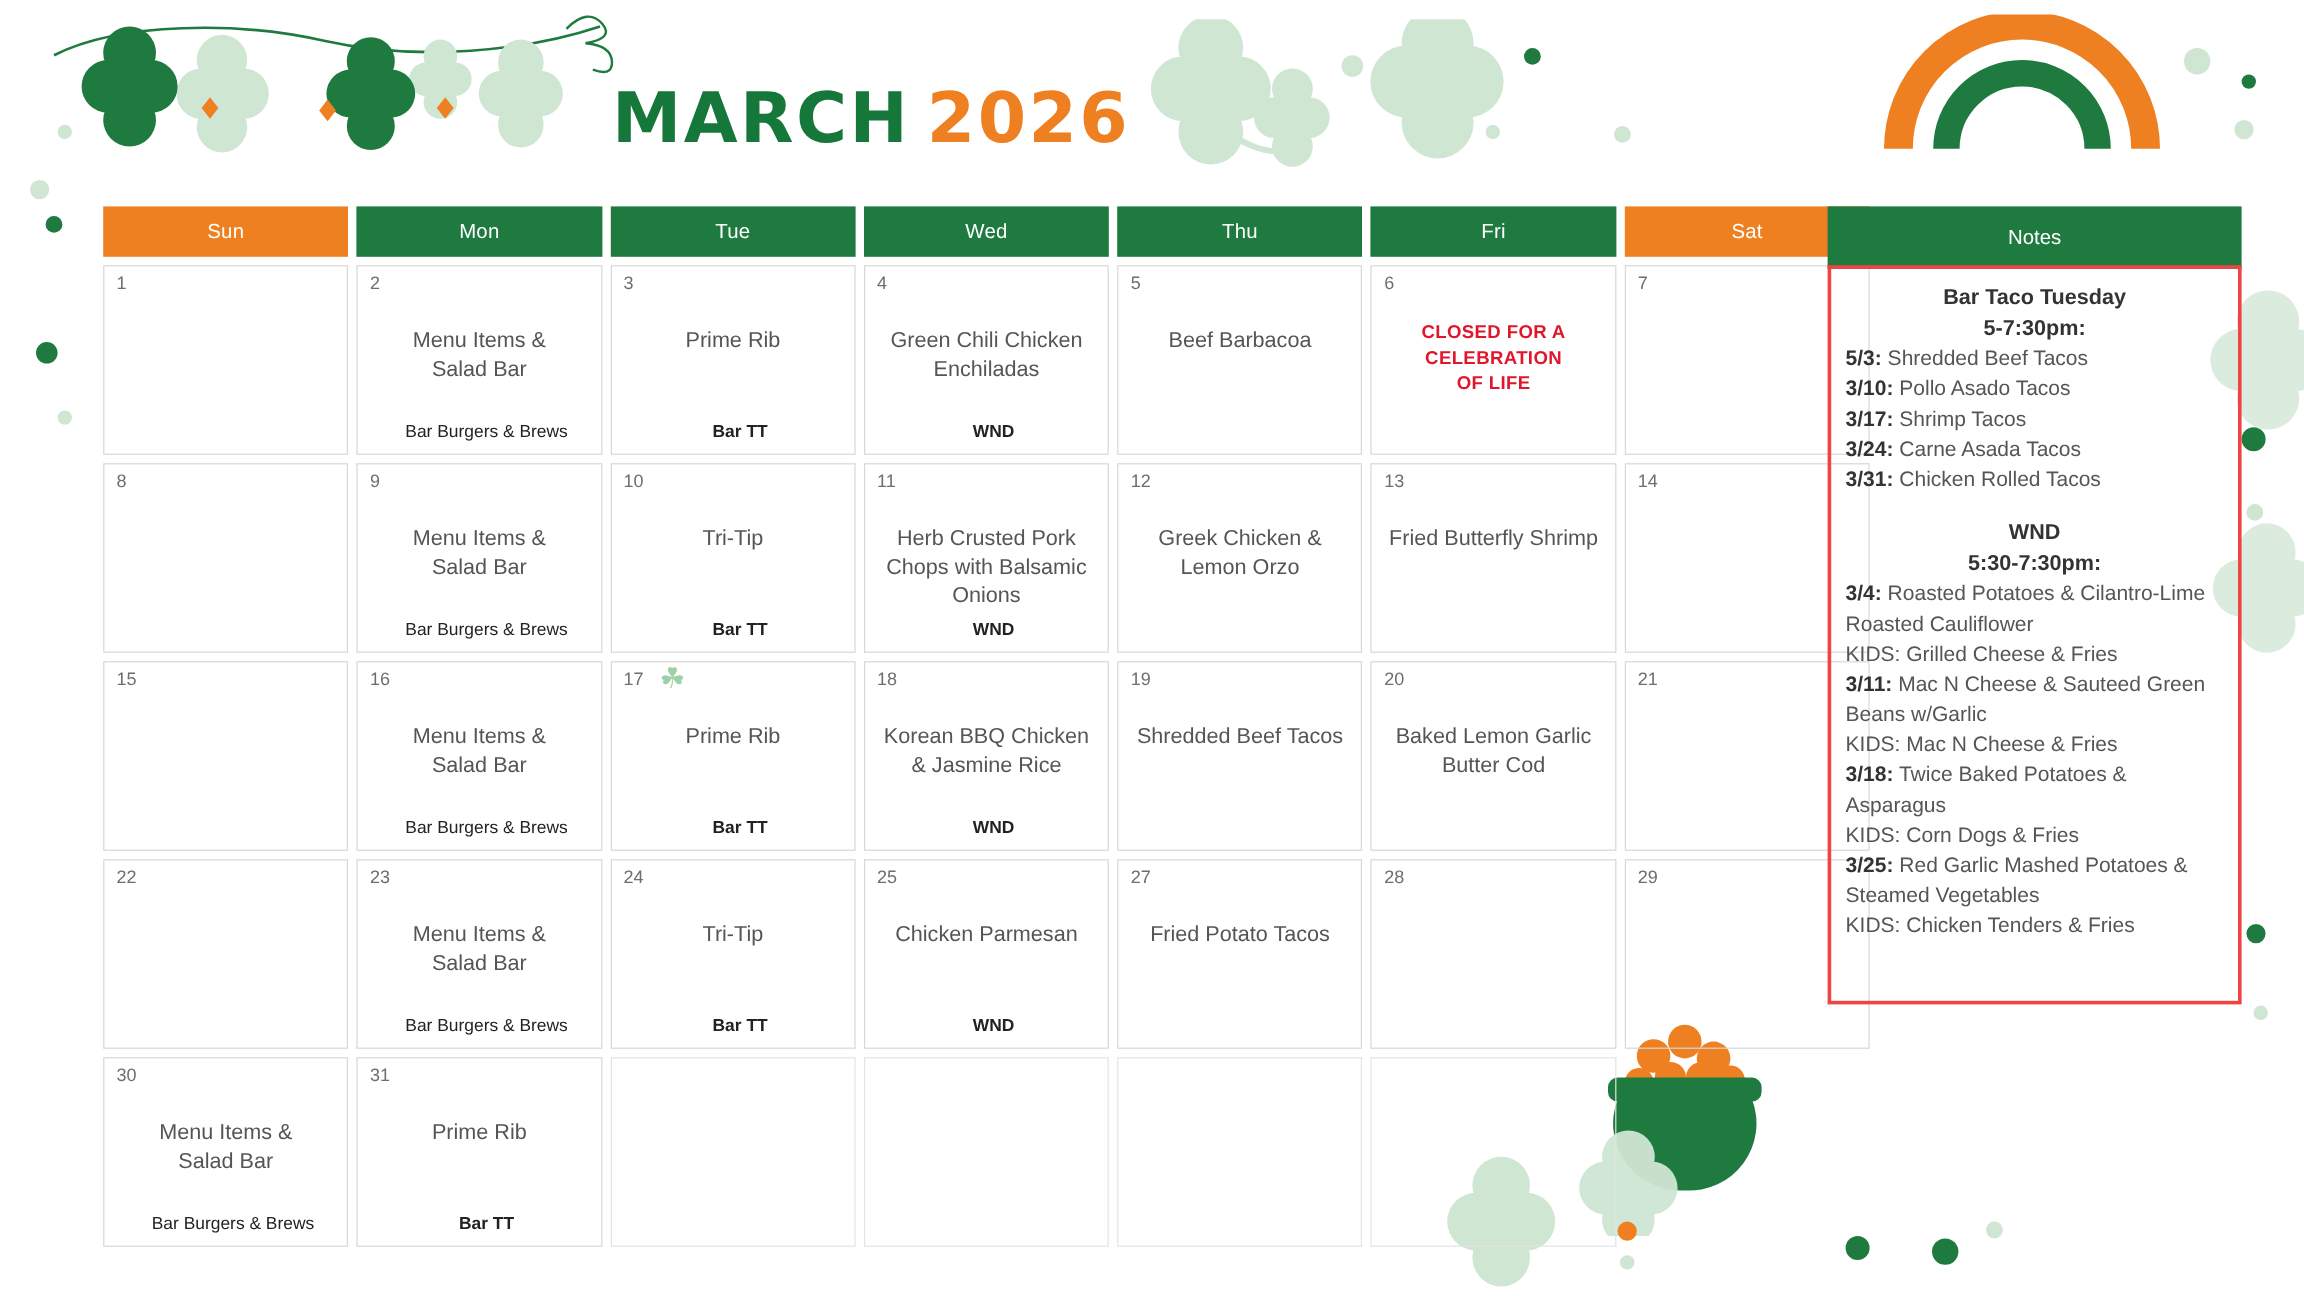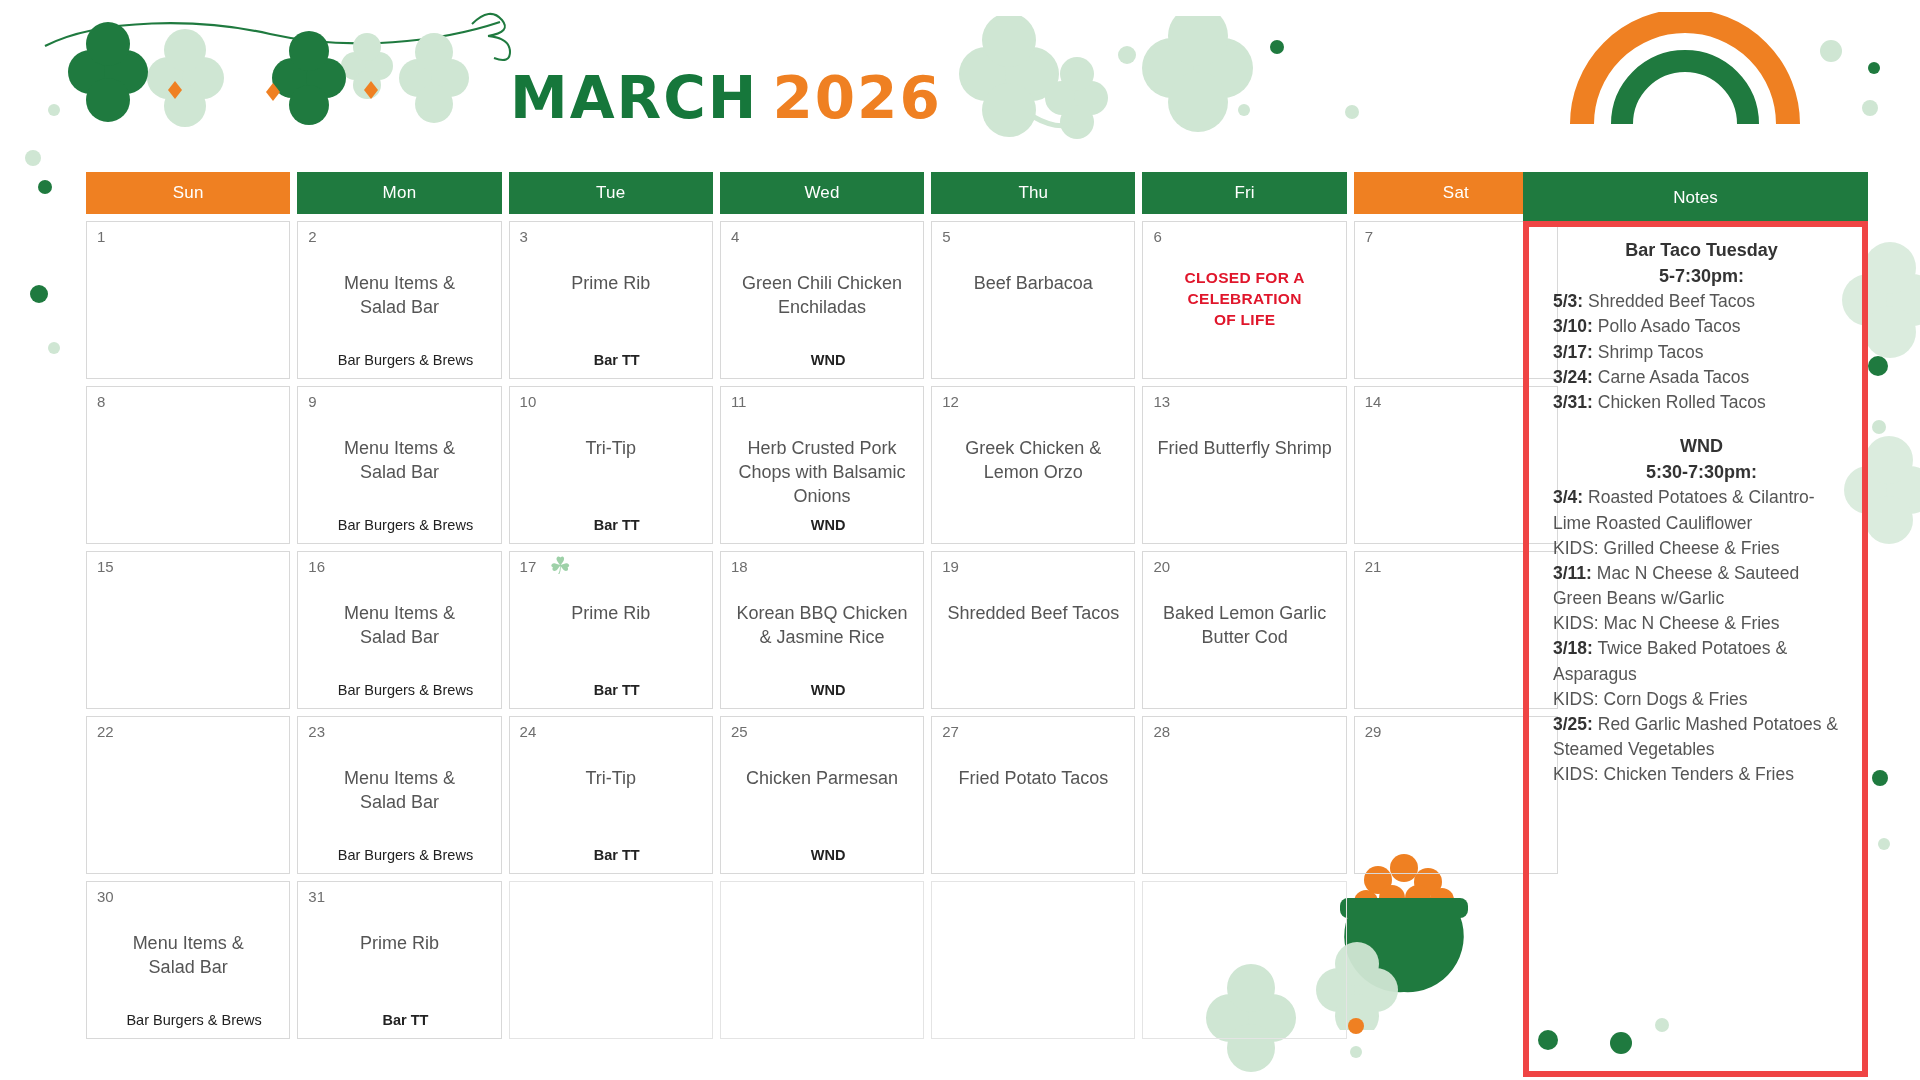--- a/index.html
+++ b/index.html
@@ -137,24 +137,24 @@
     display: flex;
     align-items: center;
     justify-content: center;
     font-size: 17px;
   }
   .notes-box {
     position: absolute;
     left: 1523px;
     top: 221px;
     width: 345px;
-    height: 856px;
-    border: 6px solid #ef4444;
+    height: 616px;
+    border: 3px solid #ef4444;
     box-sizing: border-box;
-    padding: 10px 12px 0 24px;
+    padding: 10px 12px 0 12px;
     background: transparent;
     overflow: hidden;
   }
   .notes-title {
     text-align: center;
     font-weight: 700;
     font-size: 18px;
     color: #333333;
     line-height: 1.45;
   }

